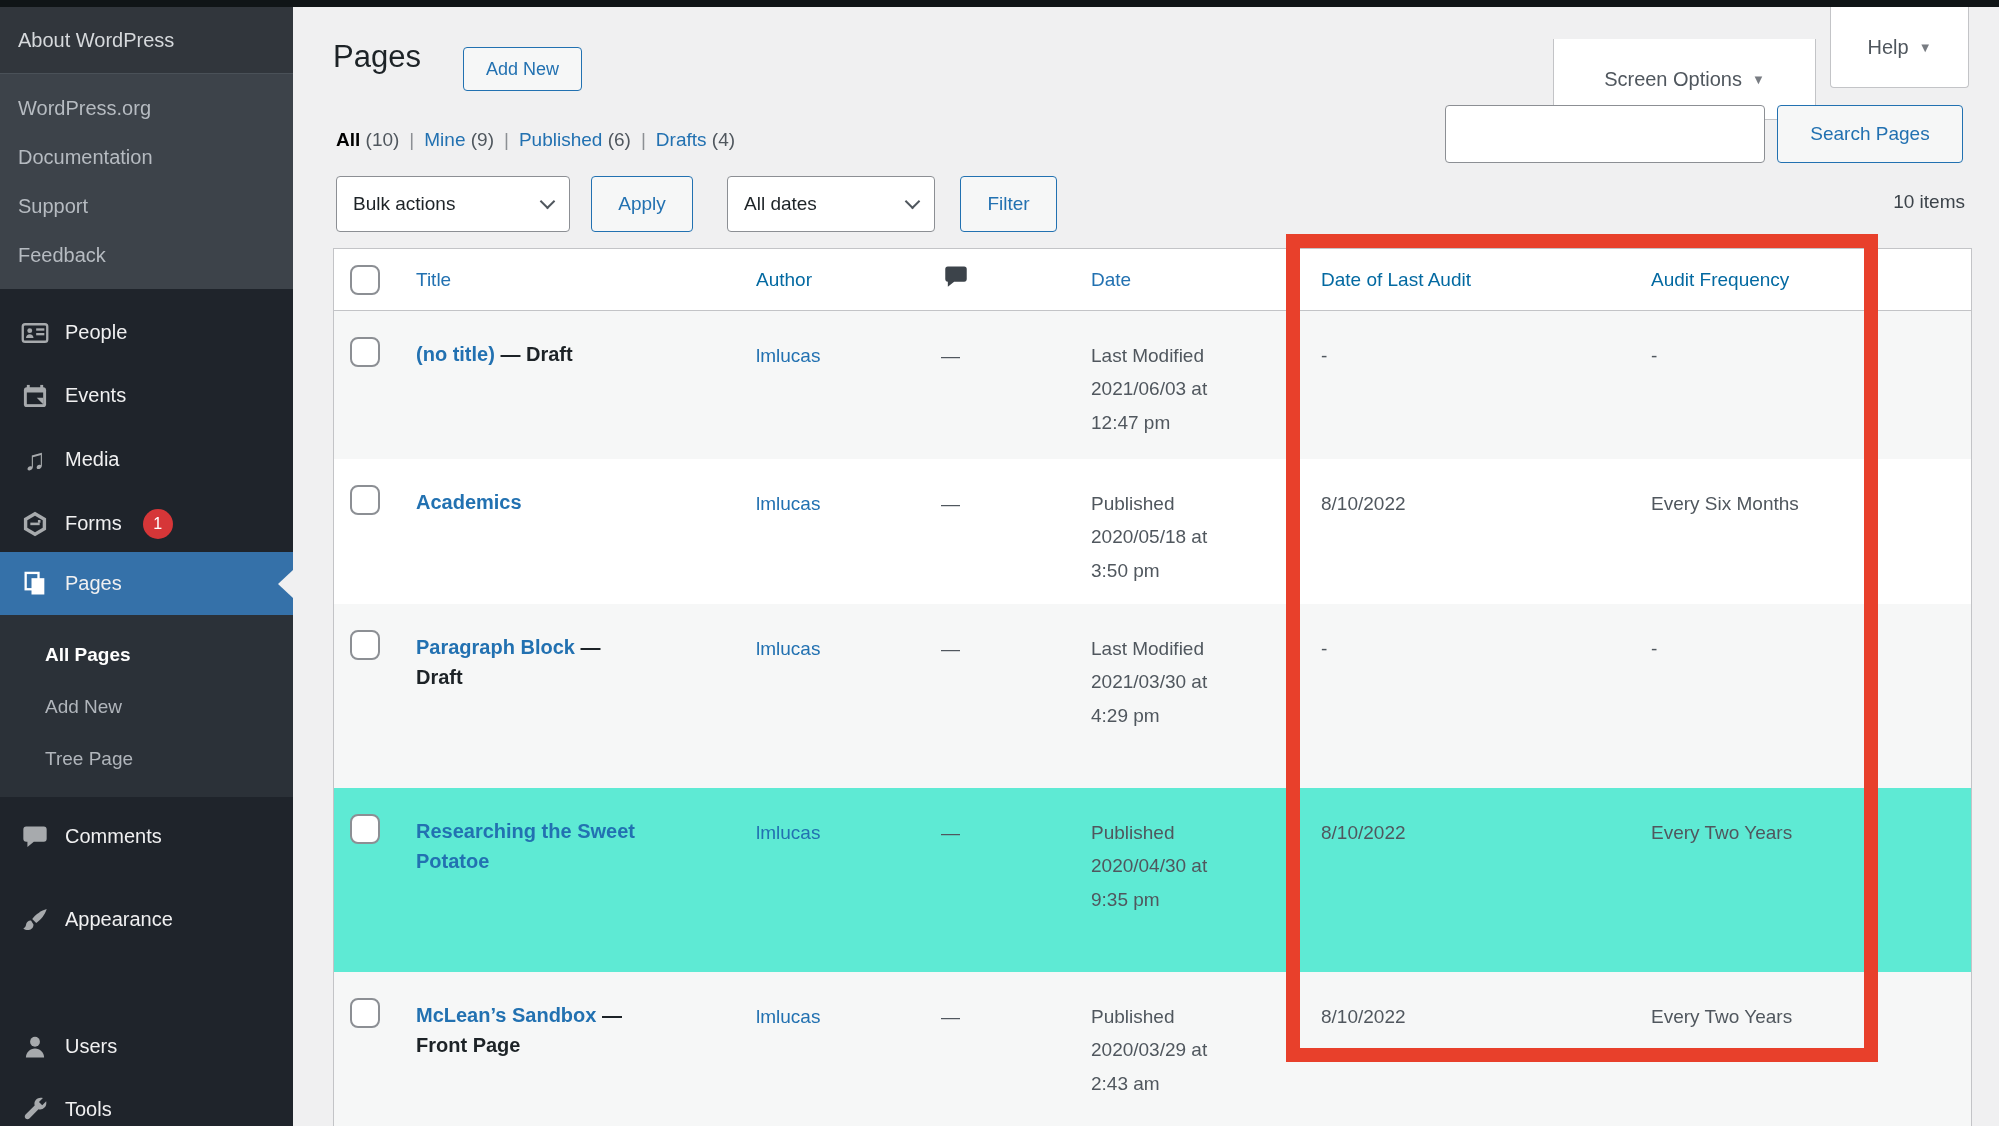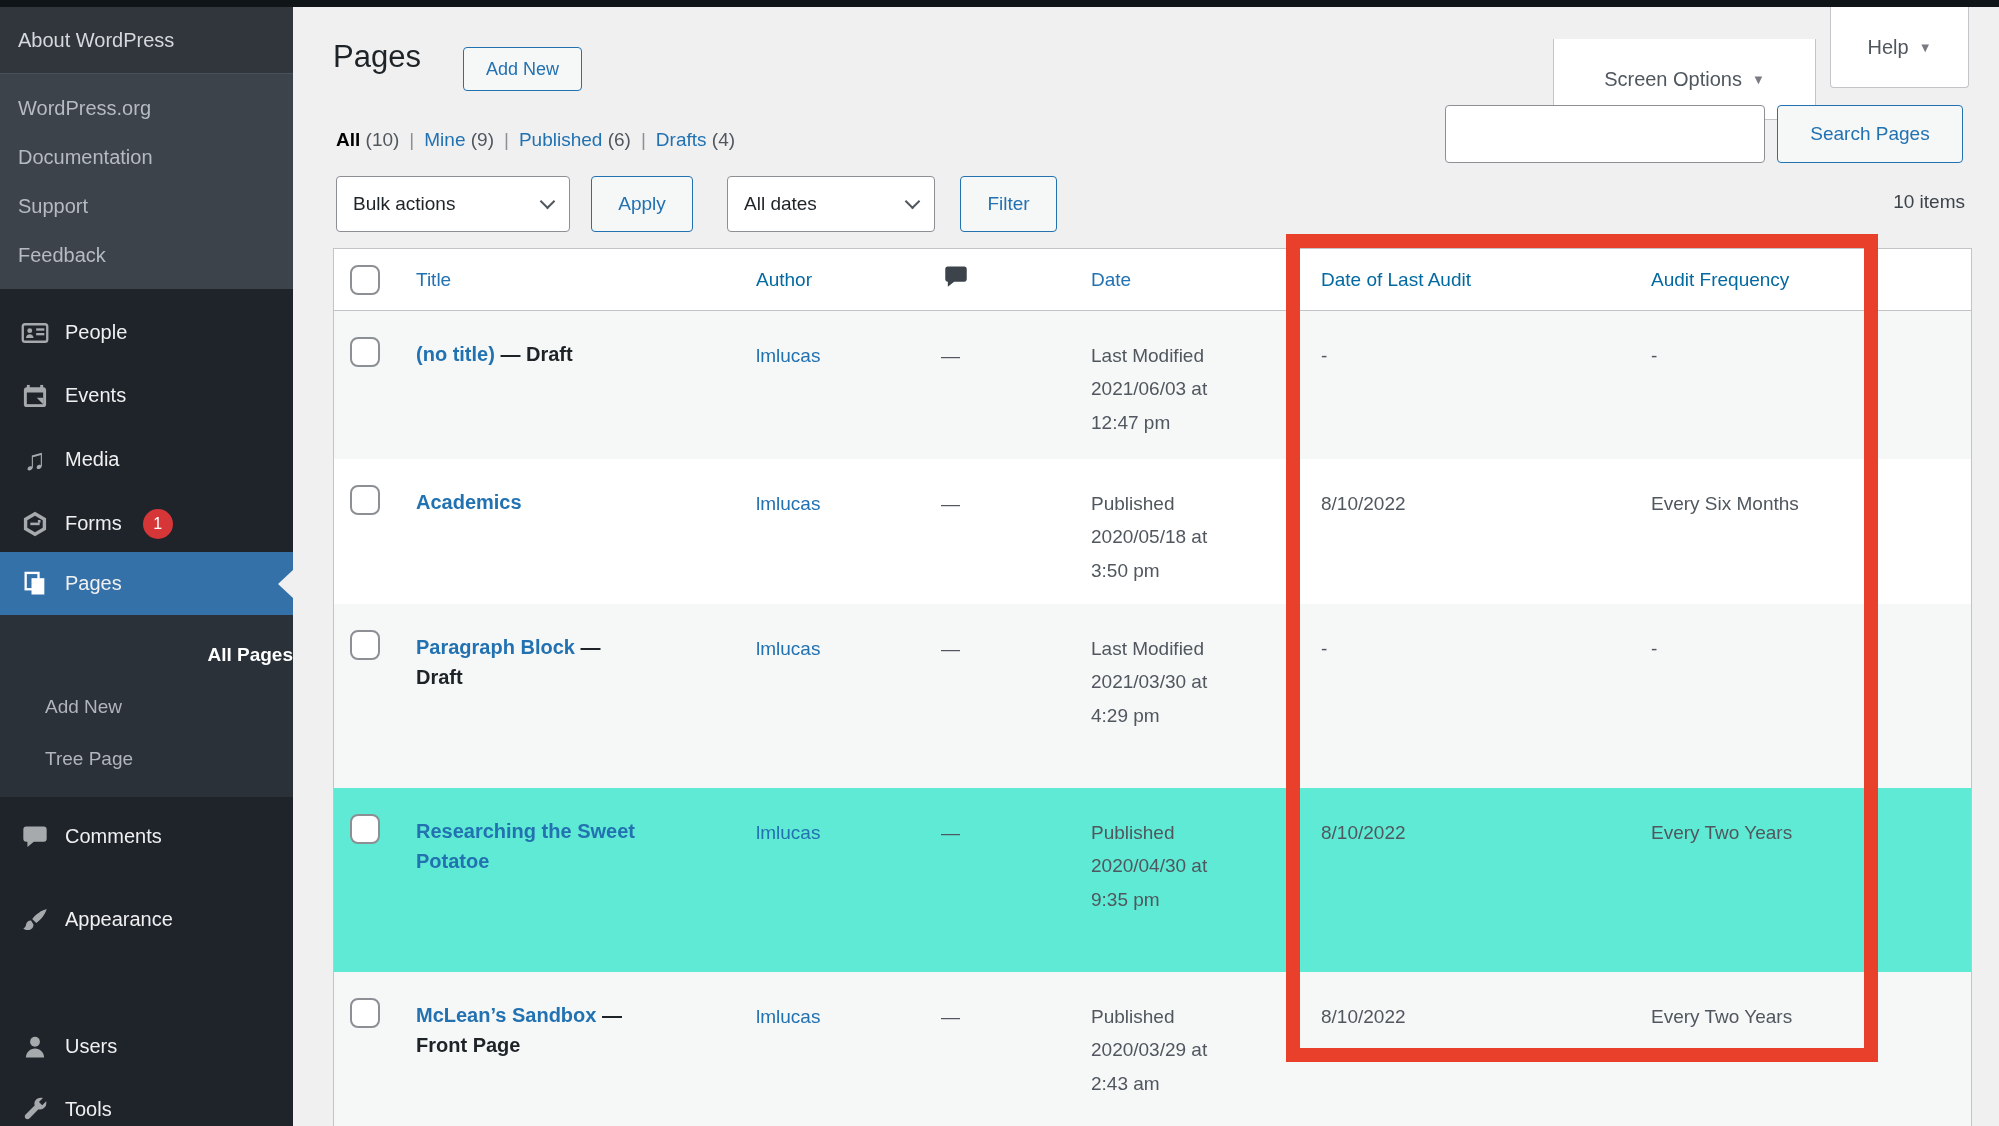--- a/index.html
+++ b/index.html
@@ -21,21 +21,21 @@
                padding-left:20px; gap:15px; color:#f0f0f1; font-size:20px; cursor:pointer; }
   .menu-item .mi-icon { width:30px; height:30px; color:#a7aaad; display:flex; align-items:center; justify-content:center; flex:0 0 30px; }
   .menu-item.active { background:#3571a9; }
   .menu-item.active .mi-icon { color:#ffffff; }
   .notch { position:absolute; right:0; top:50%; margin-top:-14px; width:0; height:0;
            border-top:14px solid transparent; border-bottom:14px solid transparent; border-right:15px solid #f0f0f1; }
   .badge { margin-left:6px; min-width:30px; height:30px; border-radius:15px; background:#d63638; color:#fff;
            font-size:16px; display:inline-flex; align-items:center; justify-content:center; padding:0 6px; }
   .submenu { position:absolute; left:0; top:608px; width:293px; height:182px; background:#2b3138; padding-top:14px; }
   .submenu-item { height:52px; display:flex; align-items:center; padding-left:45px; color:#b0b5bb; font-size:19px; cursor:pointer; }
-  .submenu-item.current { color:#ffffff; font-weight:bold;justify-content:flex-end; }
+  .submenu-item.current { color:#ffffff; font-weight:bold; }
   .note-glyph { font-size:30px; line-height:1; color:#a7aaad; }
 
   
   .content { position:absolute; left:293px; top:7px; width:1706px; height:1119px; background:#f0f0f1; }
 
   .panel-tab { position:absolute; top:0; height:81px; background:#ffffff; border:1px solid #c3c4c7; border-top:none;
                border-radius:0 0 4px 4px; display:flex; align-items:center; justify-content:center; gap:10px;
                color:#50575e; font-size:20px; cursor:pointer; }
   .tab-screen-options { left:1260px; width:263px;margin-top:32px; }
   .tab-help { left:1537px; width:139px; }

